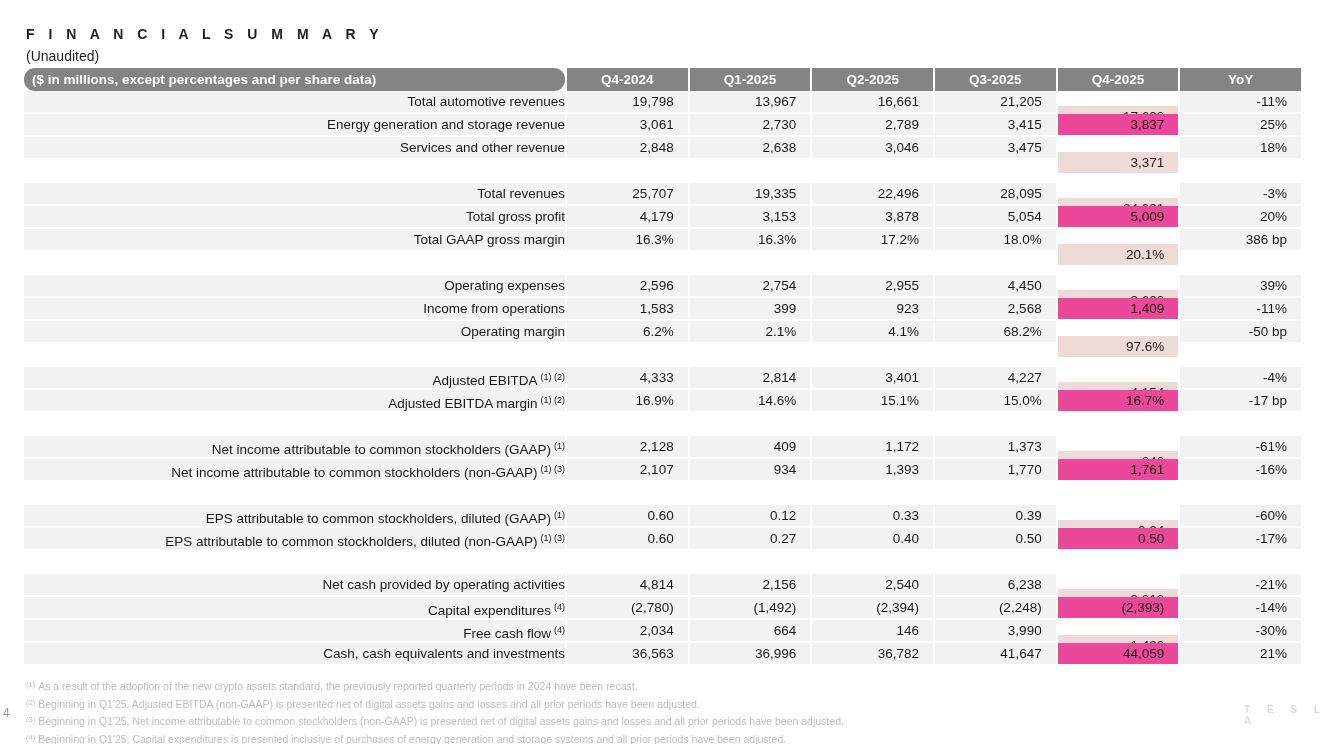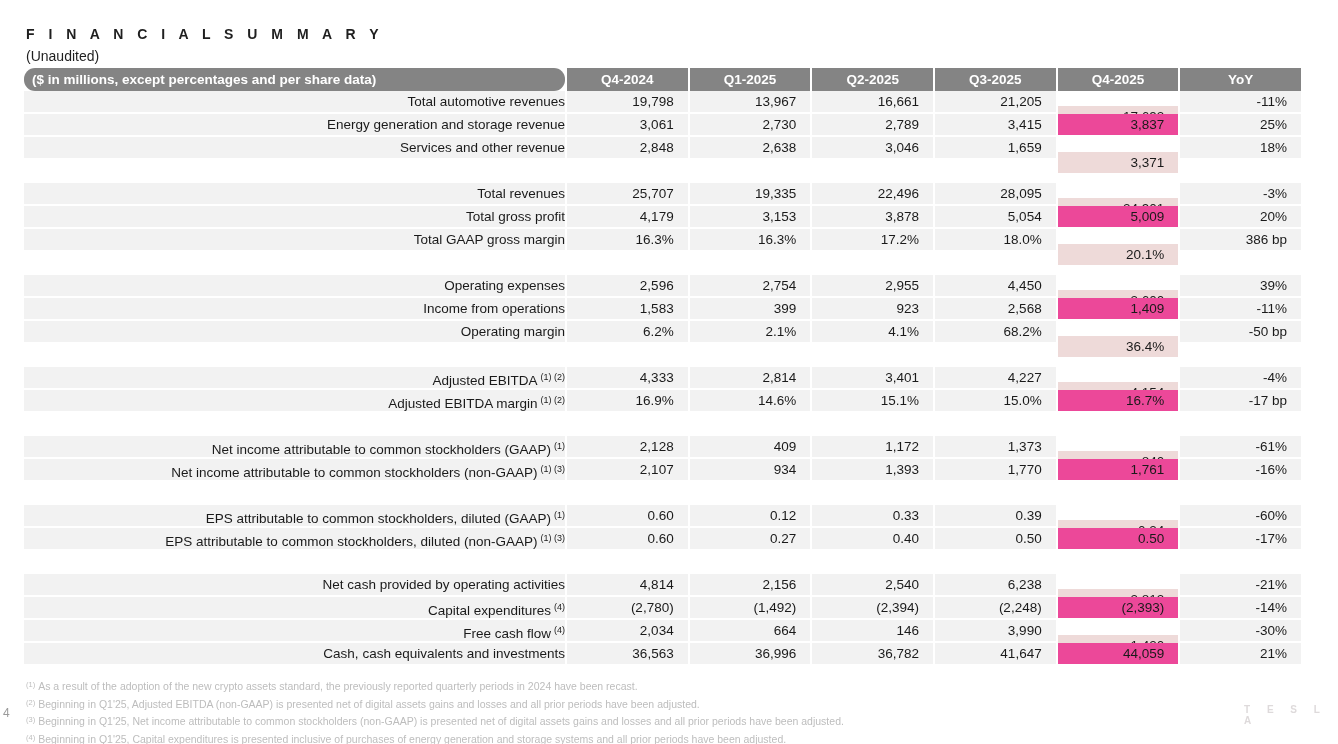--- a/index.html
+++ b/index.html
@@ -76,21 +76,21 @@
         <div class="cell val">2,789</div>
         <div class="cell val">3,415</div>
         <div class="cell val pink-light">3,837</div>
         <div class="cell val">25%</div>
       </div>
       <div class="trow drow">
         <div class="cell lbl">Services and other revenue</div>
         <div class="cell val">2,848</div>
         <div class="cell val">2,638</div>
         <div class="cell val">3,046</div>
-        <div class="cell val">1,659</div>
+        <div class="cell val">3,475</div>
         <div class="cell val pink-dark">3,371</div>
         <div class="cell val">18%</div>
       </div>
       <div class="srow"></div>
       <div class="trow drow">
         <div class="cell lbl">Total revenues</div>
         <div class="cell val">25,707</div>
         <div class="cell val">19,335</div>
         <div class="cell val">22,496</div>
         <div class="cell val">28,095</div>
@@ -133,21 +133,21 @@
         <div class="cell val">2,568</div>
         <div class="cell val pink-light">1,409</div>
         <div class="cell val">-11%</div>
       </div>
       <div class="trow drow">
         <div class="cell lbl">Operating margin</div>
         <div class="cell val">6.2%</div>
         <div class="cell val">2.1%</div>
         <div class="cell val">4.1%</div>
         <div class="cell val">68.2%</div>
-        <div class="cell val pink-dark">36.4%</div>
+        <div class="cell val pink-dark">97.6%</div>
         <div class="cell val">-50 bp</div>
       </div>
       <div class="srow"></div>
       <div class="trow drow">
         <div class="cell lbl">Adjusted EBITDA<span class="sup">(1) (2)</span></div>
         <div class="cell val">4,333</div>
         <div class="cell val">2,814</div>
         <div class="cell val">3,401</div>
         <div class="cell val">4,227</div>
         <div class="cell val pink-dark">4,154</div>

